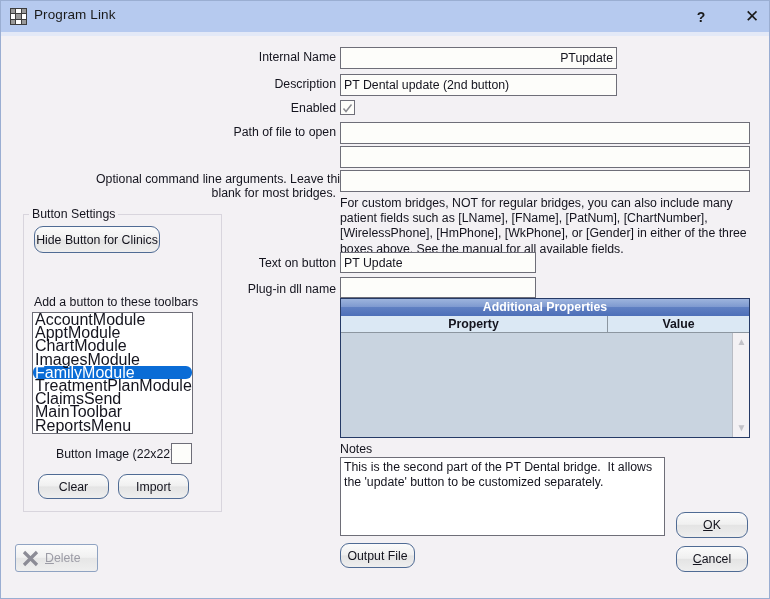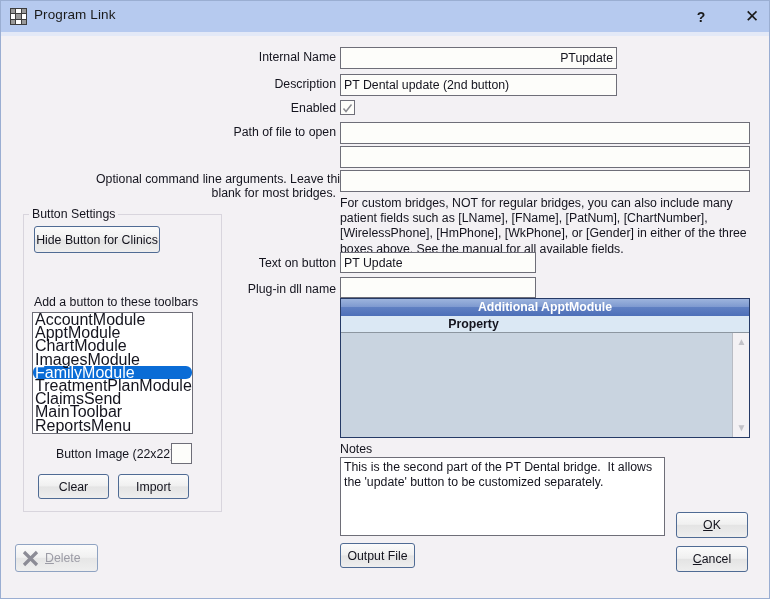--- a/index.html
+++ b/index.html
@@ -87,21 +87,21 @@
     color: #14141e;
     padding: 1px 3px;
     line-height: 18px;
     outline: none;
   }
   .btn {
     position: absolute;
     box-sizing: border-box;
     background: linear-gradient(to bottom, #fbfbfb 0%, #f0f0f0 47%, #e4e4e4 52%, #eeeeee 100%);
     border: 1px solid #4f6b94;
-    border-radius: 3px;
+    border-radius: 9px;
     font-family: "Liberation Sans", sans-serif;
     font-size: 12.3px;
     color: #14141e;
     text-align: center;
     cursor: default;
     padding: 0;
   }
   .btn u { text-decoration: underline; }
 
   
@@ -352,23 +352,24 @@
 
   <button id="delete-button"></button>
   <svg id="delete-x" viewBox="0 0 17 17">
     <path d="M2 2 L15 15 M15 2 L2 15" stroke="#8c8c96" stroke-width="3.2" fill="none"></path>
   </svg>
   <div id="delete-label">
     <u>D</u><span>elete</span>
   </div>
 
   <div id="grid-additional-properties">
-    <div id="grid-title">Additional ApptModule</div>
+    <div id="grid-title">Additional Properties</div>
     <div id="grid-header-row">
       <div id="grid-col-property">Property</div>
+      <div id="grid-col-value">Value</div>
     </div>
     <div id="grid-body"></div>
     <div id="grid-scrollbar">
       <div class="sb-arrow" style="top:2px;">▲</div>
       <div class="sb-arrow" style="bottom:2px;">▼</div>
     </div>
   </div>
 
   <div id="notes-label">Notes</div>
   <textarea id="notes-box" style="">This is the second part of the PT Dental bridge.  It allows the 'update' button to be customized separately.</textarea>

